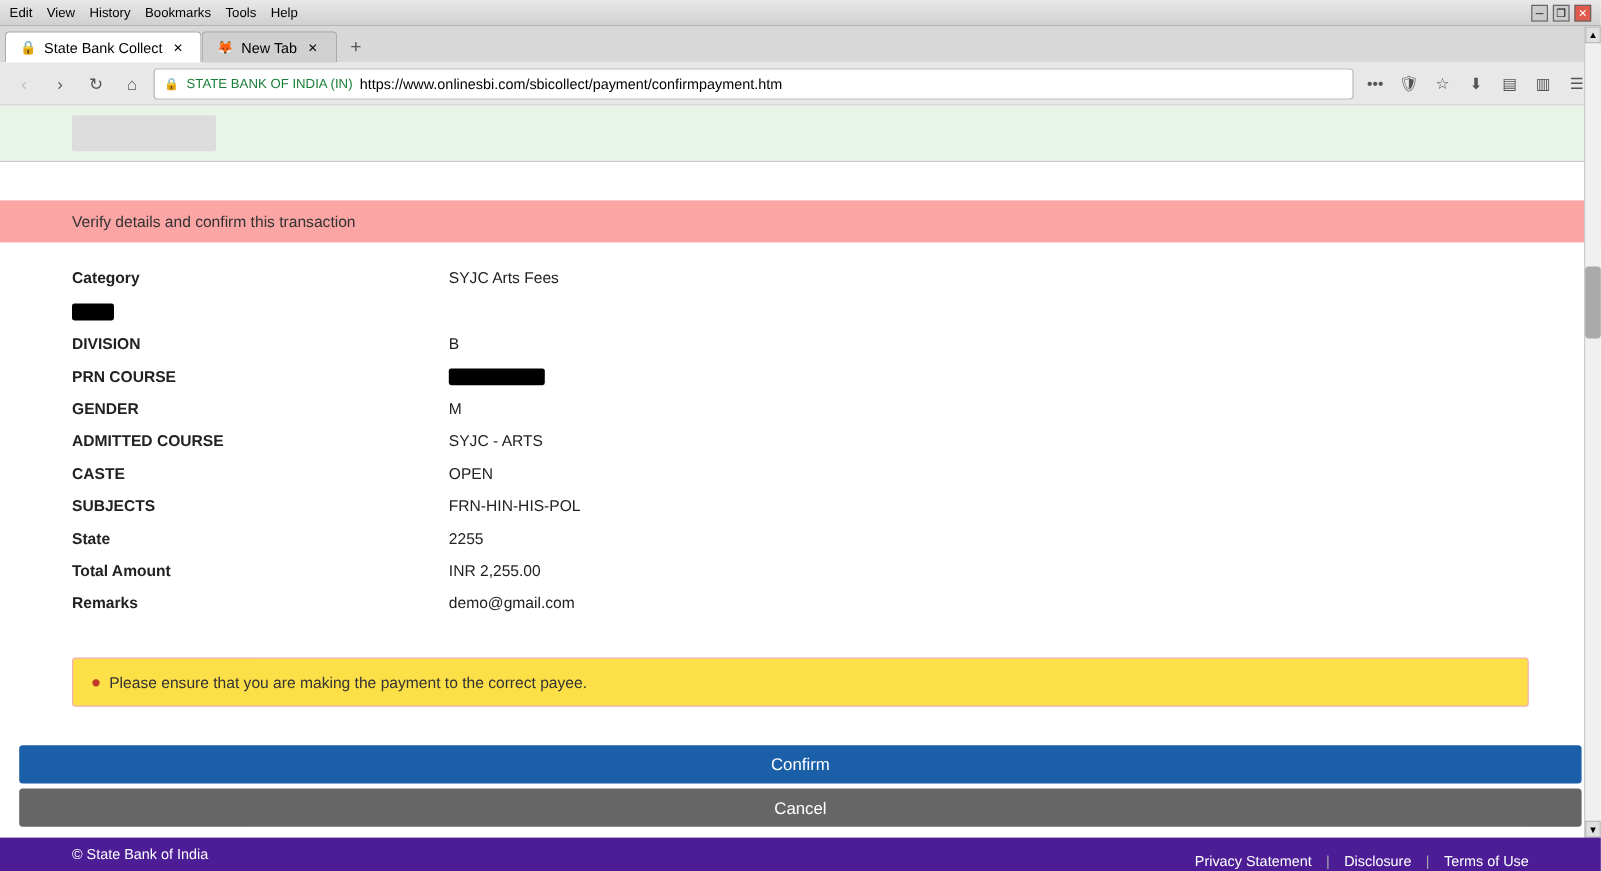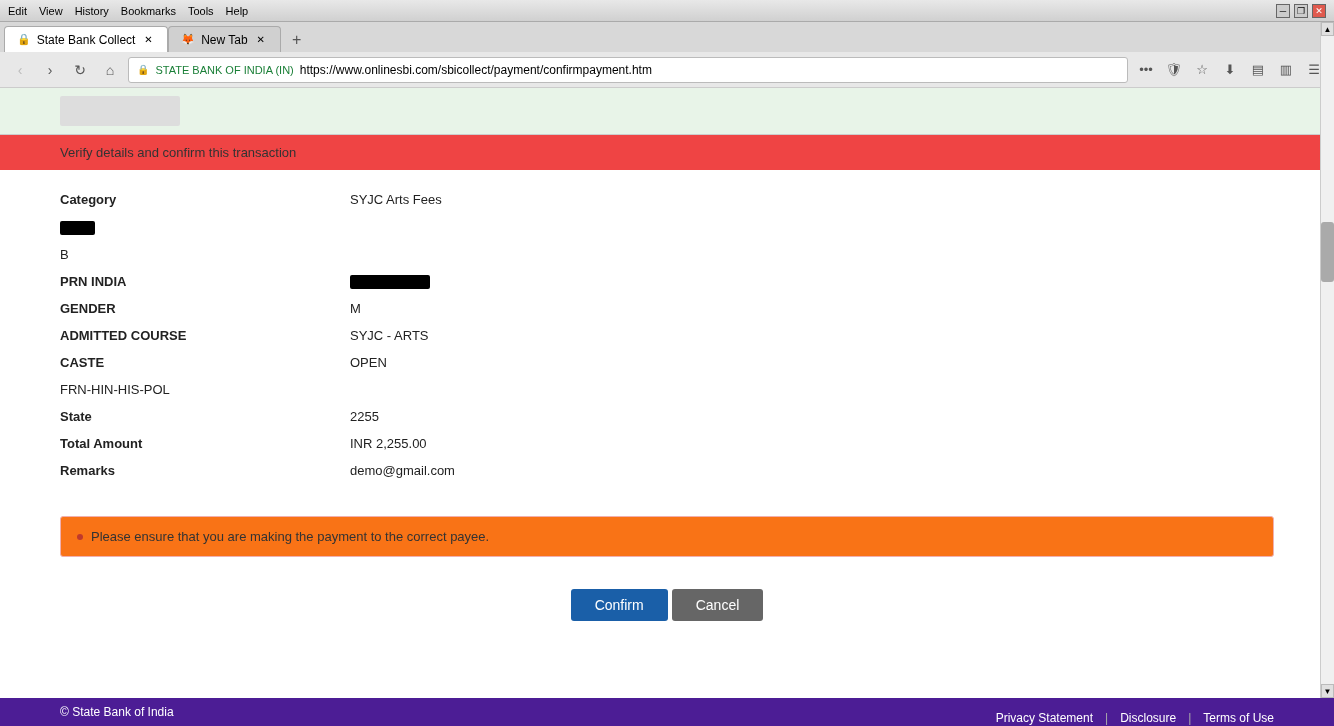--- a/index.html
+++ b/index.html
@@ -123,34 +123,36 @@
       border-bottom: 1px solid #ccc;
     }
     .sbi-logo-partial {
       width: 120px; height: 30px;
       background: #ddd;
       border-radius: 2px;
     }
 
     
     .verify-bar {
-      background: #ef4444;
+      background: #fca5a5;
       padding: 10px 60px;
       color: #333;
       font-size: 13px;
+      margin-top: 32px;
     }
 
     
     .details-section {
       padding: 16px 60px;
     }
     .detail-row {
       display: flex;
       padding: 6px 0;
       border-bottom: none;
+      gap: 24px;
     }
     .detail-label {
       width: 290px;
       font-weight: bold;
       color: #222;
       font-size: 13px;
     }
     .detail-value {
       flex: 1;
       color: #222;
@@ -161,21 +163,21 @@
       color: black;
       border-radius: 2px;
       display: inline-block;
       height: 14px;
       vertical-align: middle;
     }
 
     
     .warning-box {
       margin: 16px 60px;
-      background: #f97316;
+      background: #fde047;
       border: 1px solid #f0b0b0;
       border-radius: 3px;
       padding: 12px 16px;
       display: flex;
       align-items: center;
       gap: 8px;
       font-size: 13px;
       color: #333;
     }
     .warning-dot {
@@ -184,20 +186,21 @@
       border-radius: 50%;
       flex-shrink: 0;
     }
 
     
     .buttons-row {
       display: flex;
       justify-content: center;
       gap: 4px;
       padding: 16px;
+      flex-direction: column;
     }
     .btn-confirm {
       background: #1a5fa8;
       color: white;
       border: none;
       padding: 8px 24px;
       border-radius: 3px;
       font-size: 14px;
       cursor: pointer;
       min-width: 80px;
@@ -332,25 +335,26 @@
       <div class="detail-value">SYJC Arts Fees</div>
     </div>
 
     <div class="detail-row">
       <div class="detail-value">
         <span class="redacted" style="width:35px;">&nbsp;&nbsp;&nbsp;&nbsp;</span>
       </div>
     </div>
 
     <div class="detail-row">
+      <div class="detail-label">DIVISION</div>
       <div class="detail-value">B</div>
     </div>
 
     <div class="detail-row">
-      <div class="detail-label">PRN INDIA</div>
+      <div class="detail-label">PRN COURSE</div>
       <div class="detail-value">
         <span class="redacted" style="width:80px;">&nbsp;&nbsp;&nbsp;&nbsp;&nbsp;&nbsp;&nbsp;&nbsp;</span>
       </div>
     </div>
 
 
     <div class="detail-row">
       <div class="detail-label">GENDER</div>
       <div class="detail-value">M</div>
     </div>
@@ -359,20 +363,21 @@
       <div class="detail-label">ADMITTED COURSE</div>
       <div class="detail-value">SYJC - ARTS</div>
     </div>
 
     <div class="detail-row">
       <div class="detail-label">CASTE</div>
       <div class="detail-value">OPEN</div>
     </div>
 
     <div class="detail-row">
+      <div class="detail-label">SUBJECTS</div>
       <div class="detail-value">FRN-HIN-HIS-POL</div>
     </div>
 
     <div class="detail-row">
       <div class="detail-label">State</div>
       <div class="detail-value">2255</div>
     </div>
 
     <div class="detail-row">
       <div class="detail-label">Total Amount</div>

